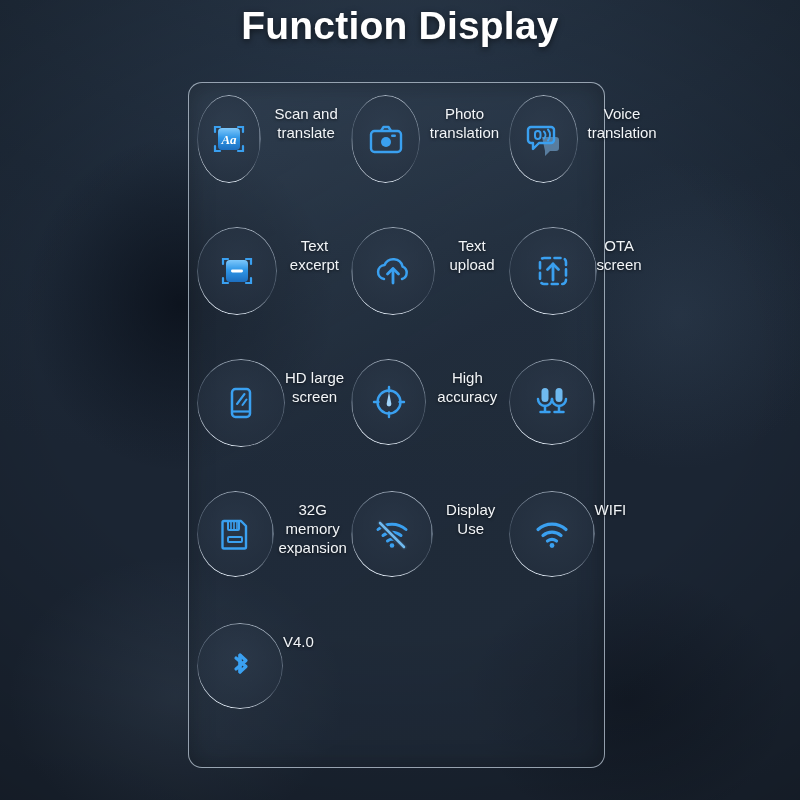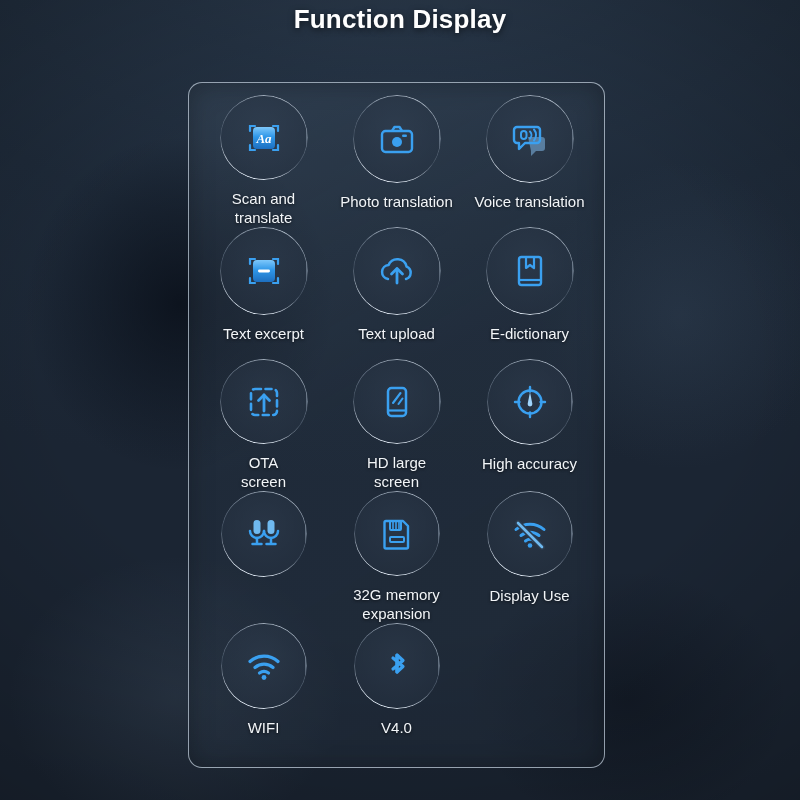--- a/index.html
+++ b/index.html
@@ -34,21 +34,21 @@
   #bg-vignette{
     position:absolute; inset:0;
     background:radial-gradient(110% 85% at 50% 45%, rgba(0,0,0,0) 40%, rgba(0,0,0,.38) 100%);
   }
 
   
   #page-title{
     position:absolute; top:4px; left:0; width:100%;
     text-align:center;
     color:#ffffff;
-    font-size:26px;
+    font-size:39px;
     font-weight:bold;
     letter-spacing:.2px;
     text-shadow:0 2px 6px rgba(0,0,0,.55);
     z-index:5;
   }
 
   
   #feature-panel{
     position:absolute;
     left:188px; top:82px;
@@ -64,22 +64,22 @@
   .grid{
     display:grid;
     grid-template-columns:repeat(3,1fr);
     grid-auto-rows:132px;
     height:100%;
     padding:0 8px;
   }
 
   .cell{
     display:flex;
-    flex-direction:column;
-    align-items:center;
+    flex-direction:row;
+    align-items:flex-start;
     justify-content:flex-start;
   }
 
   .ring{
     width:88px; height:88px;
     border-radius:50%;
     position:relative;
     display:flex; align-items:center; justify-content:center;
     background:radial-gradient(circle at 50% 40%, rgba(48,62,80,.55), rgba(34,45,60,.5));
   }
@@ -206,30 +206,20 @@
           <path d="M15 32 a7 7 0 0 1 .6-13.9 A9.5 9.5 0 0 1 33.6 19.6 A6.6 6.6 0 0 1 33 32" fill="none" stroke="#3aa0f0" stroke-width="2.5" stroke-linecap="round" stroke-linejoin="round"></path>
           <g stroke="#3aa0f0" stroke-width="2.8" stroke-linecap="round" stroke-linejoin="round" fill="none">
             <path d="M24 36 V22"></path>
             <path d="M18.5 27 L24 21.5 L29.5 27"></path>
           </g>
         </svg>
       </div>
       <div class="label">Text upload</div>
     </div>
 
-    <div class="cell row2">
-      <div class="ring">
-        <svg class="glyph" viewBox="0 0 48 48">
-          <rect x="13" y="10" width="22" height="28" rx="2.5" fill="none" stroke="#3aa0f0" stroke-width="2.4"></rect>
-          <path d="M13 33 h22" stroke="#3aa0f0" stroke-width="2.2"></path>
-          <path d="M20 10 v11 l4-3 4 3 V10" fill="none" stroke="#3aa0f0" stroke-width="2.2" stroke-linejoin="round"></path>
-        </svg>
-      </div>
-      <div class="label">E-dictionary</div>
-    </div>
 
     <div class="cell row3">
       <div class="ring">
         <svg class="glyph" viewBox="0 0 48 48">
           <rect x="11" y="11" width="26" height="26" rx="4" fill="none" stroke="#3aa0f0" stroke-width="2.6" stroke-dasharray="6 4.5" stroke-linecap="round"></rect>
           <g stroke="#3aa0f0" stroke-width="2.8" stroke-linecap="round" stroke-linejoin="round" fill="none">
             <path d="M24 33 V17"></path>
             <path d="M18.5 22.5 L24 17 L29.5 22.5"></path>
           </g>
         </svg>

